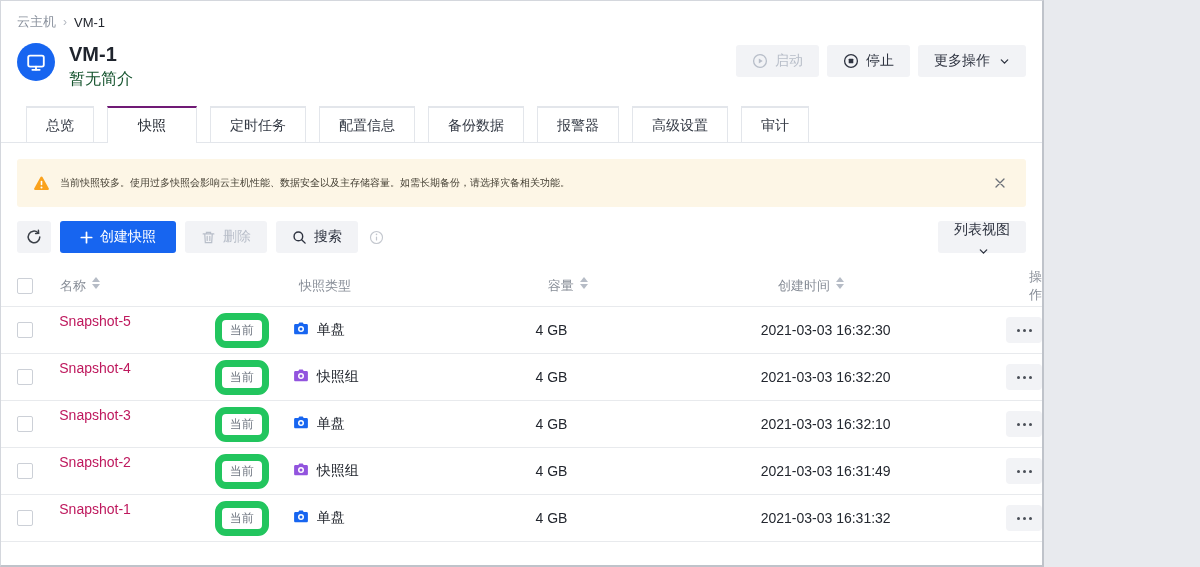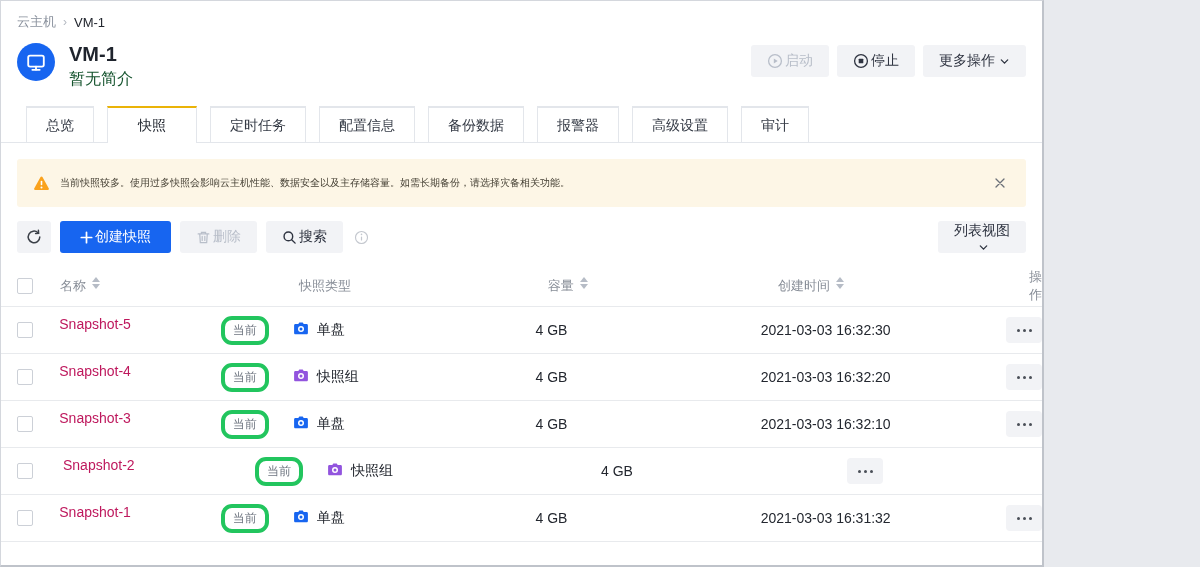--- a/index.html
+++ b/index.html
@@ -19,35 +19,35 @@
   .page-head { display:flex; align-items:flex-start; padding:10px 16px 0 16px; }
   .avatar {
     width:38px; height:38px; border-radius:50%; background:#1765f0;
     display:flex; align-items:center; justify-content:center; flex:0 0 auto; margin-top:2px;
   }
   .head-texts { margin-left:14px; }
   .page-title { font-size:20px; font-weight:bold; color:#1f242d; line-height:26px; }
   .page-subtitle { font-size:16px; color:#14532d; margin-top:2px; }
   .head-actions { margin-left:auto; display:flex; gap:8px; margin-top:4px; }
   .btn {
-    display:inline-flex; align-items:center; gap:2px; height:32px; padding:0 16px;
+    display:inline-flex; align-items:center; gap:7px; height:32px; padding:0 16px;
     background:#f2f3f6; border:none; border-radius:3px; font-size:14px; color:#2e3340;
-    cursor:pointer; font-family:Liberation Sans, sans-serif;justify-content:center;
+    cursor:pointer; font-family:Liberation Sans, sans-serif;
   }
   .btn.disabled { color:#b8bec9; cursor:default; }
   .btn .chev { margin-left:2px; }
   
   .tabs { display:flex; padding:0 0 0 25px; margin-top:16px; border-bottom:1px solid #e3e6eb; }
   .tab {
     background:#fff; border:1px solid #e3e6eb; border-bottom:none; margin-right:13px; margin-bottom:-1px;
     height:37px; padding:0 19px; font-size:14px; color:#343a45; cursor:pointer; font-family:inherit;
     border-top:2px solid #e3e6eb; position:relative;
   }
   .tab:after { content:""; position:absolute; left:0; right:0; bottom:0; height:1px; background:#e3e6eb; }
-  .tab.active { border-top:2px solid #eab308; padding:0 30px; color:#1f242d; }
+  .tab.active { border-top:2px solid #701a75; padding:0 30px; color:#1f242d; }
   .tab.active:after { background:#fff; }
   
   .banner {
     margin:16px 16px 0 16px; background:#fdf6e6; border-radius:3px; height:48px;
     display:flex; align-items:center; padding:0 16px; font-size:10px; color:#464135;
   }
   .banner-text { margin-left:10px; }
   .banner-close { margin-left:auto; cursor:pointer; display:flex; align-items:center; padding:4px; }
   
   .toolbar { display:flex; align-items:center; padding:14px 16px 0 16px; gap:9px; }
@@ -72,21 +72,21 @@
   .c-act  { flex:1; padding-left:30px; }
   .checkbox {
     width:16px; height:16px; border:1px solid #ccd0d7; border-radius:2px; background:#fff; cursor:pointer; display:inline-block;
   }
   .sorter { display:inline-flex; flex-direction:column; margin-left:6px; }
   .caret { width:0; height:0; border-left:4px solid transparent; border-right:4px solid transparent; }
   .caret.up { border-bottom:5px solid #b6bcc6; margin-bottom:2px; }
   .caret.down { border-top:5px solid #b6bcc6; }
   .link { color:#be185d; text-decoration:none; cursor:pointer; }
   .badge {
-    margin-left:auto; margin-right:6px; border:4px solid #22c55e; color:#6f7681; border-radius:11px;
+    margin-left:auto; margin-right:6px; border:7px solid #22c55e; color:#6f7681; border-radius:11px;
     font-size:12px; padding:2px 8px; background:#fff; white-space:nowrap;
   }
   .cam-wrap { display:inline-flex; margin-right:8px; }
   .cam-wrap.blue svg .cam-body { fill:#1765f0; }
   .cam-wrap.purple svg .cam-body { fill:#9254de; }
   .cam-wrap.blue svg .cam-dot { fill:#1765f0; }
   .cam-wrap.purple svg .cam-dot { fill:#9254de; }
   .dots-btn {
     width:36px; height:26px; background:#f2f3f6; border:none; border-radius:4px; cursor:pointer;
     display:inline-flex; align-items:center; justify-content:center; gap:3px;
@@ -357,20 +357,21 @@
       <span class="cam-wrap purple">
         <svg width="16" height="16" viewBox="0 0 16 16">
           <path class="cam-body" d="M5.3 3.1l1-1.5h3.4l1 1.5h2.9c.72 0 1.3.58 1.3 1.3v7.6c0 .72-.58 1.3-1.3 1.3H2.4c-.72 0-1.3-.58-1.3-1.3V4.4c0-.72.58-1.3 1.3-1.3h2.9z"></path>
           <circle cx="8" cy="8.1" r="3" fill="#fff"></circle>
           <circle class="cam-dot" cx="8" cy="8.1" r="1.5"></circle>
         </svg>
       </span>
       <span class="type-label">快照组</span>
     </div>
     <div class="cell c-cap">4 GB</div>
+    <div class="cell c-time">2021-03-03 16:31:49</div>
     <div class="cell c-act">
       <button class="dots-btn">
               <i></i>
               <i></i>
               <i></i>
             </button>
     </div>
   </div>
         <div class="trow">
     <div class="cell c-check">

